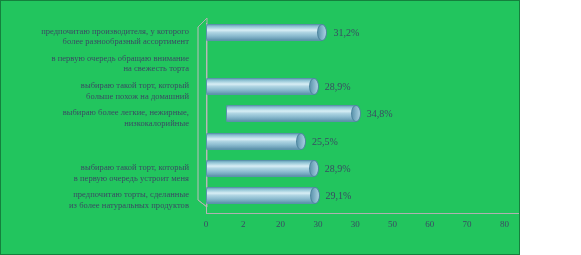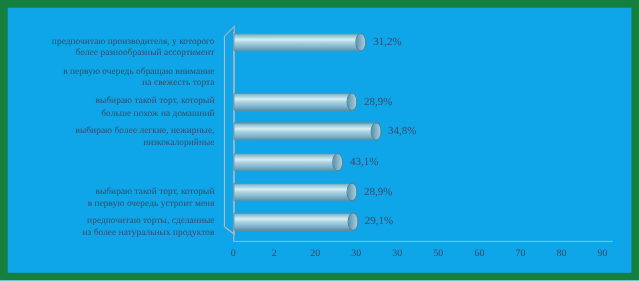--- a/index.html
+++ b/index.html
@@ -2,25 +2,25 @@
 <html><head>
 <meta charset="utf-8">
 <style>
   html,body{margin:0;padding:0;background:#ffffff;}
   body{
     font-family:"Liberation Serif", serif;
     -webkit-font-smoothing:antialiased;
   }
   #chart-frame{
     position:relative;
-    width:581px;
+    width:520px;
     height:255px;
     box-sizing:border-box;
-    border:7px solid #15803d;
-    background:#0ea5e9;
+    border:1px solid #15803d;
+    background:#22c55e;
     overflow:hidden;
   }
 
   
   #cat-labels{
     position:absolute;
     left:0px;
     top:18px;
     width:196px;
     height:192px;
@@ -195,27 +195,27 @@
     <div id="axis-line"></div>
     <div class="bars" id="bars">
         <div class="bar-row" style="top: 8px;">
           <div class="cyl" style="margin-left: 0px; width: 116.376px;"></div>
           <span class="bar-value">31,2%</span>
         </div>
         <div class="bar-row" style="top: 62.6px;">
           <div class="cyl" style="margin-left: 0px; width: 107.797px;"></div>
           <span class="bar-value">28,9%</span>
         </div>
-        <div class="bar-row" style="top: 89.9px;">
+        <div class="bar-row" style="top: 89.9px; padding-left: 20px;">
           <div class="cyl" style="margin-left: 0px; width: 129.804px;"></div>
           <span class="bar-value">34,8%</span>
         </div>
         <div class="bar-row" style="top: 117.2px;">
           <div class="cyl" style="margin-left: 0px; width: 95.115px;"></div>
-          <span class="bar-value">43,1%</span>
+          <span class="bar-value">25,5%</span>
         </div>
         <div class="bar-row" style="top: 144.5px;">
           <div class="cyl" style="margin-left: 0px; width: 107.797px;"></div>
           <span class="bar-value">28,9%</span>
         </div>
         <div class="bar-row" style="top: 171.8px;">
           <div class="cyl" style="margin-left: 0px; width: 108.543px;"></div>
           <span class="bar-value">29,1%</span>
         </div>
       </div>

